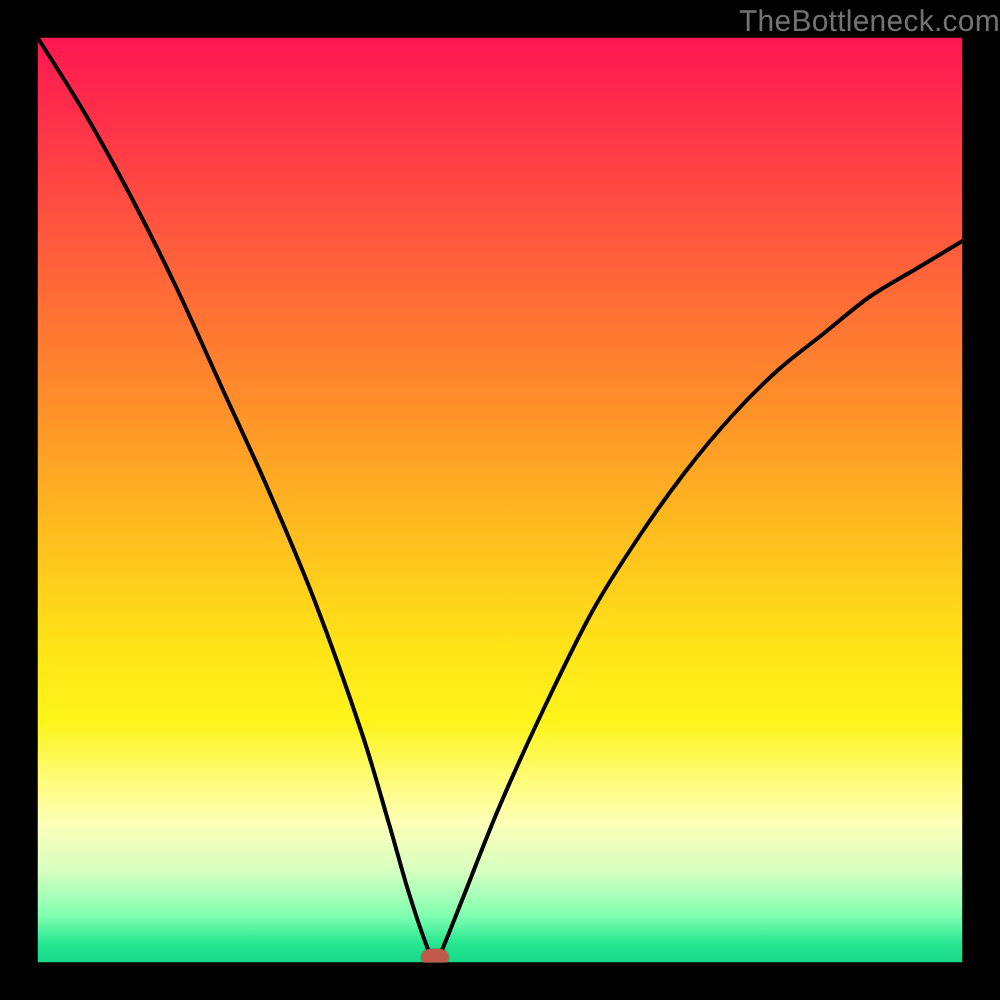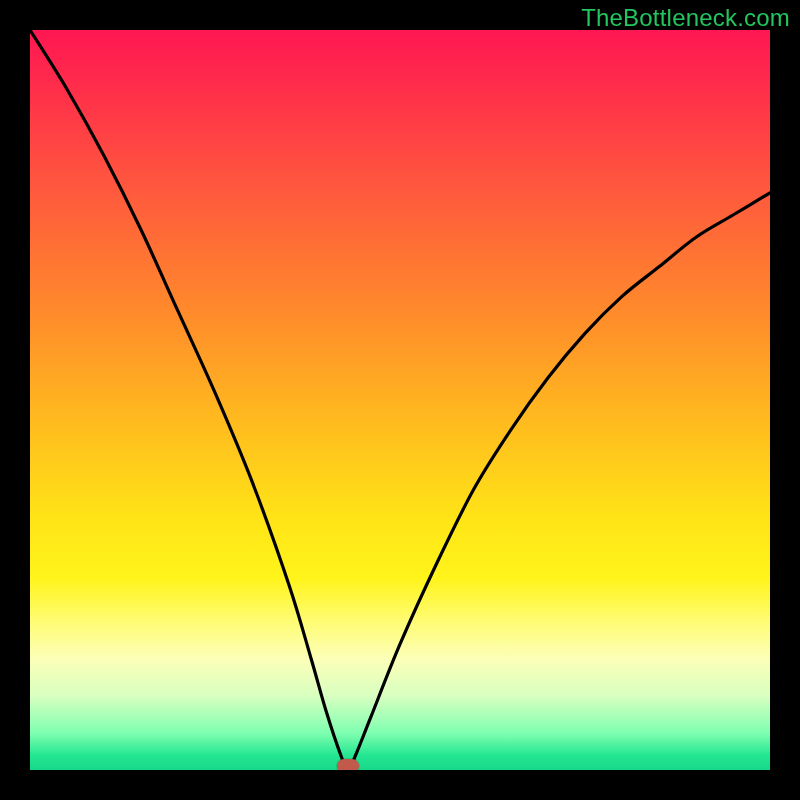--- a/index.html
+++ b/index.html
@@ -13,22 +13,22 @@
   }
   .frame {
     position: relative;
     width: 800px;
     height: 800px;
     background: #000;
   }
   .watermark {
     position: absolute;
     top: 4px;
-    right: 10px;
-    color: #22c55e;
+    right: 0;
+    color: #737373;
     font-size: 24px;
     font-weight: 500;
     letter-spacing: 0.2px;
     z-index: 20;
   }
   .plot-area {
     position: absolute;
     left: 30px;
     top: 30px;
     width: 740px;

